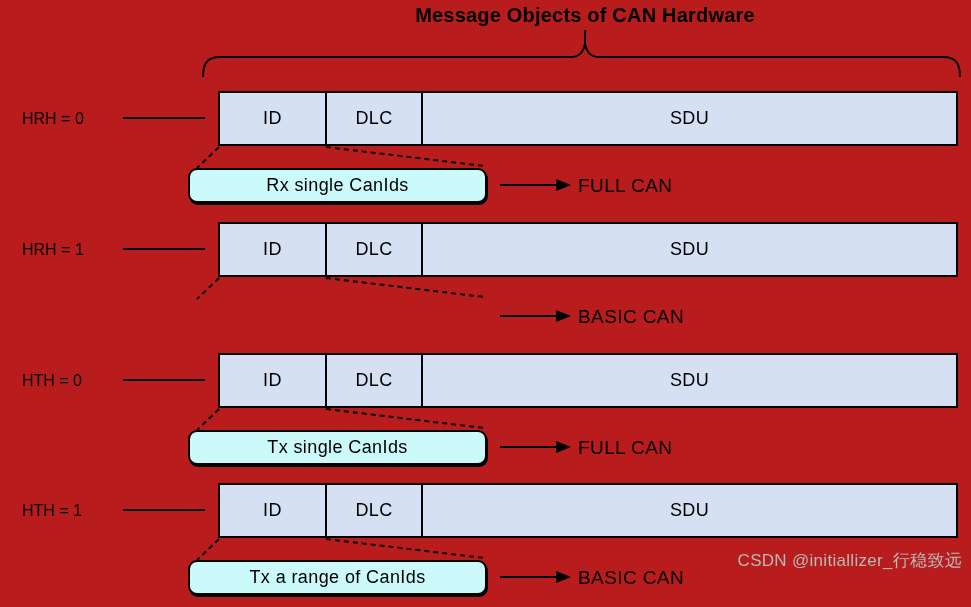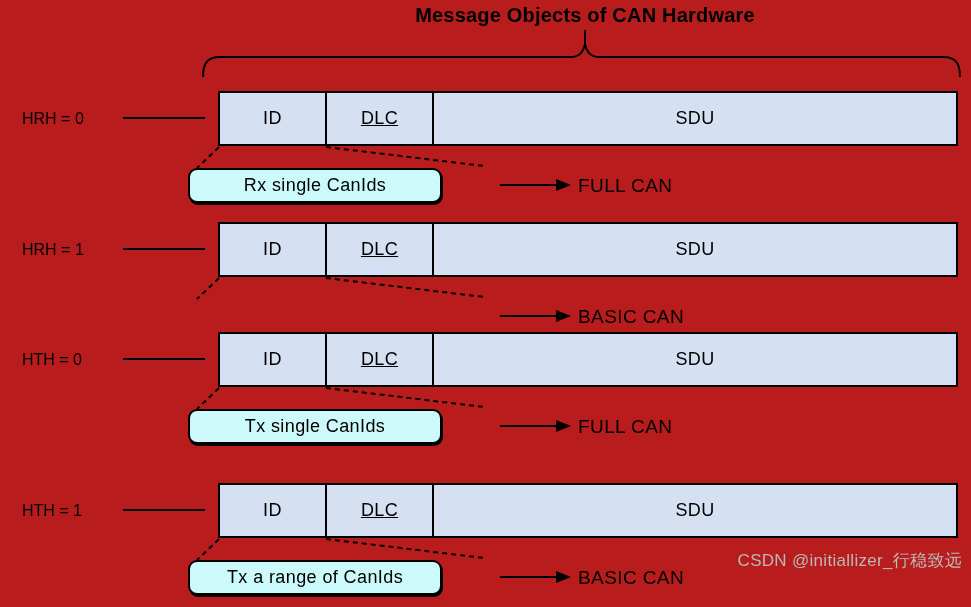--- a/index.html
+++ b/index.html
@@ -31,25 +31,25 @@
   .msgbox{
     position:absolute;left:218px;top:0;width:740px;height:55px;
     box-sizing:border-box;border:2px solid var(--line);
     background:var(--box-fill);display:flex;
   }
   .cell{
     display:flex;align-items:center;justify-content:center;
     font-size:18px;letter-spacing:0.4px;box-sizing:border-box;height:100%;text-align:right;
   }
   .cell-id{width:107px;border-right:2px solid var(--line);}
-  .cell-dlc{width:107px;border-right:2px solid var(--line);text-decoration:underline;}
+  .cell-dlc{width:96px;border-right:2px solid var(--line);}
   .cell-sdu{flex:1;}
   .row-lines{position:absolute;left:0;top:0;width:971px;height:131px;pointer-events:none;}
   .callout{
-    position:absolute;left:188px;top:77px;width:254px;height:35px;
+    position:absolute;left:188px;top:77px;width:299px;height:35px;
     box-sizing:border-box;border:2px solid var(--line);border-radius:9px;
     background:var(--callout-fill);
     box-shadow:1px 2px 0 0 var(--line);
     display:flex;align-items:center;justify-content:center;
     font-size:18px;letter-spacing:0.4px;
   }
   .result{
     position:absolute;left:578px;top:83px;height:23px;
     font-size:19px;line-height:23px;letter-spacing:0.4px;white-space:nowrap;
   }
@@ -98,21 +98,21 @@
     </div>
     <svg class="row-lines" viewBox="0 0 971 131">
       <line x1="219" y1="56" x2="197" y2="77" stroke="#000" stroke-width="2" stroke-dasharray="5,4"></line>
       <line x1="326" y1="56" x2="484" y2="75" stroke="#000" stroke-width="2" stroke-dasharray="5,4"></line>
       <line x1="500" y1="94" x2="556" y2="94" stroke="#000" stroke-width="2"></line>
       <polygon points="556,88 571,94 556,100" fill="#000"></polygon>
     </svg>
     <div class="result">BASIC CAN</div>
   </div>
 
-  <div class="row" style="top:332px">
+  <div class="row" style="top:353px">
     <div class="row-label">HTH = 0</div>
     <div class="connector"></div>
     <div class="msgbox">
       <div class="cell cell-id">ID</div>
       <div class="cell cell-dlc">DLC</div>
       <div class="cell cell-sdu">SDU</div>
     </div>
     <svg class="row-lines" viewBox="0 0 971 131">
       <line x1="219" y1="56" x2="197" y2="77" stroke="#000" stroke-width="2" stroke-dasharray="5,4"></line>
       <line x1="326" y1="56" x2="484" y2="75" stroke="#000" stroke-width="2" stroke-dasharray="5,4"></line>

